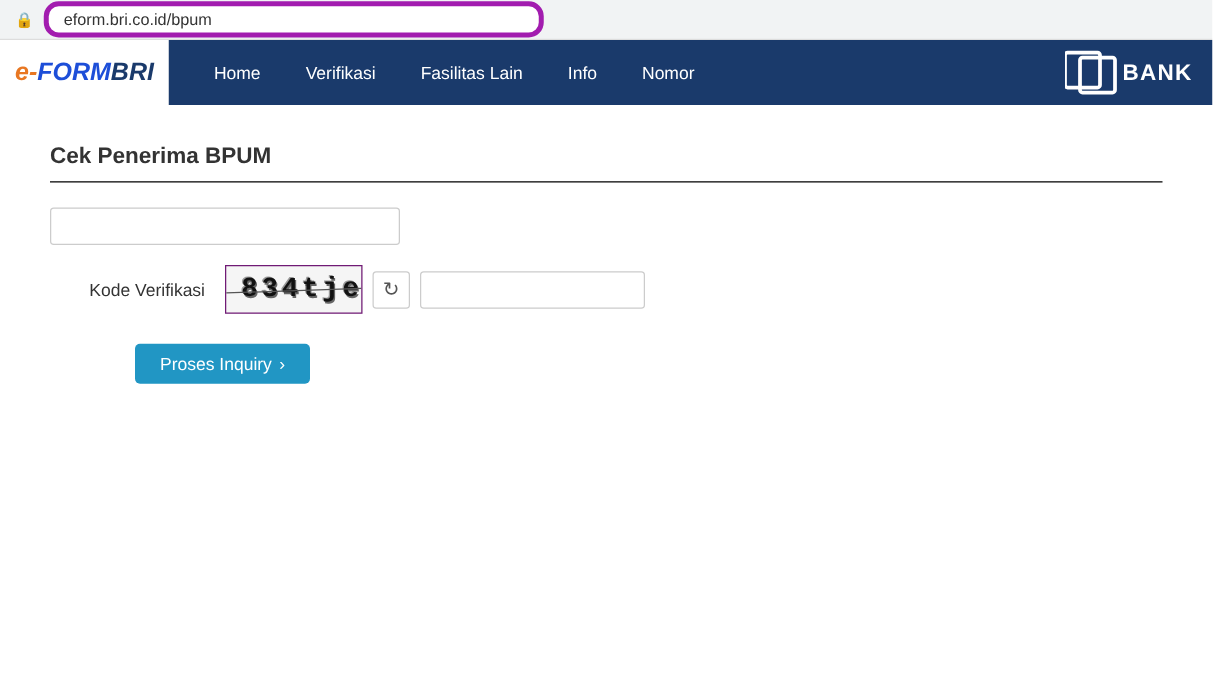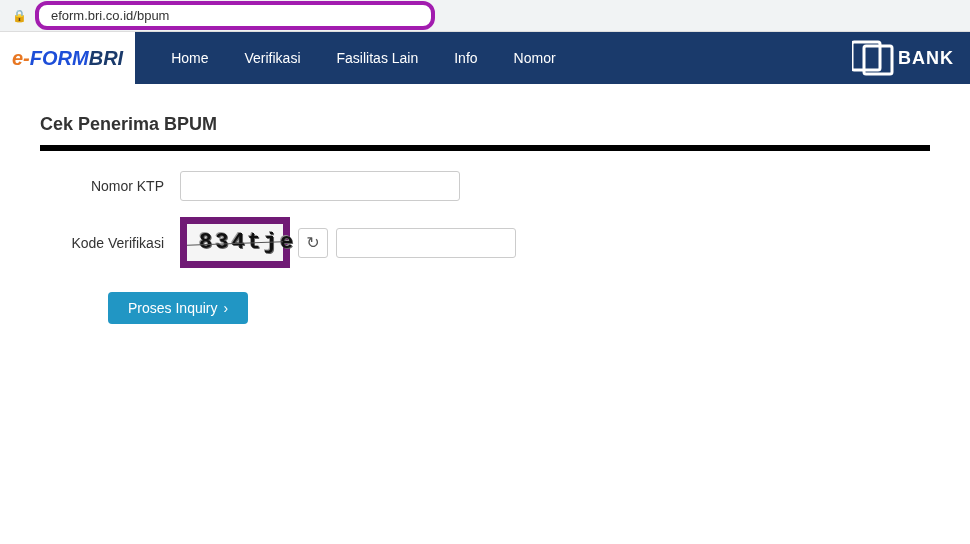--- a/index.html
+++ b/index.html
@@ -99,21 +99,21 @@
 
     
     .main-content {
       padding: 30px 40px;
     }
     .page-title {
       font-size: 18px;
       color: #333;
       margin-bottom: 20px;
       padding-bottom: 10px;
-      border-bottom: 6px solid #000000;
+      border-bottom: 1px solid #000000;
     }
     .form-section {
       margin-top: 20px;
     }
     .form-row {
       display: flex;
       align-items: center;
       margin-bottom: 16px;
     }
     .form-label {
@@ -130,21 +130,21 @@
       font-size: 14px;
       width: 280px;
       outline: none;
     }
     .captcha-container {
       display: flex;
       align-items: center;
       gap: 8px;
     }
     .captcha-image {
-      border: 7px solid #701a75;
+      border: 1px solid #701a75;
       background: #f5f5f5;
       padding: 6px 12px;
       font-family: 'Courier New', monospace;
       font-size: 22px;
       font-weight: bold;
       color: #111;
       letter-spacing: 3px;
       position: relative;
       user-select: none;
       width: 110px;
@@ -242,21 +242,20 @@
     </div>
   </div>
 </nav>
 
 <div class="main-content">
   <h2 class="page-title">Cek Penerima BPUM</h2>
 
   <div class="form-section">
 
     <div class="form-row">
-      <label class="form-label">Nomor KTP</label>
       <input class="form-input" type="text" style="">
     </div>
 
     <div class="form-row">
       <label class="form-label">Kode Verifikasi</label>
       <div class="captcha-container">
         <div class="captcha-image">834tje</div>
         <button class="captcha-refresh" title="Refresh captcha">↻</button>
         <input class="captcha-input" type="text" style="">
       </div>

